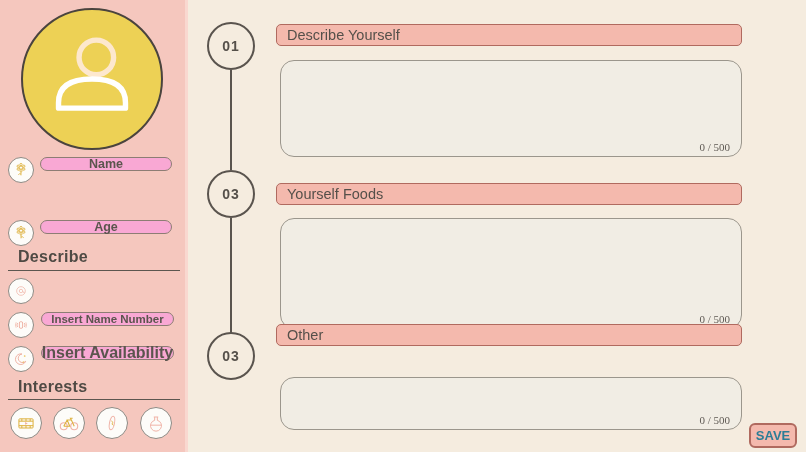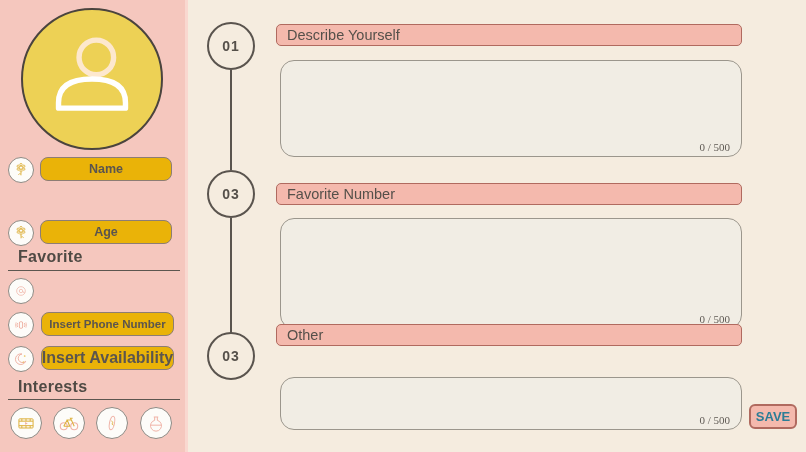--- a/index.html
+++ b/index.html
@@ -6,41 +6,41 @@
   *{box-sizing:border-box;font-family:"Liberation Sans",sans-serif;}
   #app{position:relative;width:806px;height:452px;overflow:hidden;background:#f5ecdf;}
 
   
   .sidebar{position:absolute;left:0;top:0;width:188px;height:452px;background:#f5c7be;border-right:3px solid #f9d8d0;}
   .avatar{position:absolute;left:21px;top:8px;width:142px;height:142px;border-radius:50%;
           background:#edd155;border:2px solid #4a443e;display:flex;align-items:center;justify-content:center;}
   .row{position:absolute;left:0;width:188px;height:26px;}
   .mini-circ{position:absolute;left:8px;top:0;width:26px;height:26px;border-radius:50%;
              background:#fdfcf9;border:1.5px solid #8f8b85;display:flex;align-items:center;justify-content:center;}
-  .field{position:absolute;top:0;height:24px;background:#eab308;border:1.5px solid #8d7d74;border-radius:8px;
+  .field{position:absolute;top:0;height:14px;background:#f9a8d4;border:1.5px solid #8d7d74;border-radius:8px;
          display:flex;align-items:center;justify-content:center;font-size:12.5px;font-weight:bold;
          color:#5b554e;white-space:nowrap;cursor:pointer;}
   .sec-head{position:absolute;left:18px;font-size:16px;font-weight:bold;color:#4f4a44;letter-spacing:.3px;}
   .sec-rule{position:absolute;left:8px;width:172px;border-top:1.5px solid #5c564f;}
   .int-circ{position:absolute;top:407px;width:32px;height:32px;border-radius:50%;
             background:#fdfcf9;border:1.5px solid #8f8b85;display:flex;align-items:center;justify-content:center;cursor:pointer;}
 
   
   .step-circle{position:absolute;width:48px;height:48px;border-radius:50%;border:2px solid #5a544e;
                background:#f5ecdf;display:flex;align-items:center;justify-content:center;
                font-size:14px;font-weight:bold;color:#55504a;letter-spacing:1px;}
   .tl-line{position:absolute;left:230px;width:2px;background:#5a544e;}
   .step-header{position:absolute;left:276px;width:466px;height:22px;background:#f4b9ad;
                border:1.5px solid #b06a5f;border-radius:5px;display:flex;align-items:center;
                padding-left:10px;font-size:14.5px;color:#55504a;}
   .textarea{position:absolute;left:280px;width:462px;background:#f1ede4;border:1.5px solid #9b968c;
             border-radius:14px;cursor:text;}
   .counter{position:absolute;right:11px;bottom:3px;font-size:11px;color:#5f5a54;font-family:Liberation Serif, serif;}
 
-  .save-btn{position:absolute;left:749px;top:404px;width:48px;height:25px;background:#f4b9ad;
+  .save-btn{position:absolute;left:749px;top:423px;width:48px;height:25px;background:#f4b9ad;
             border:2px solid #b06a5f;border-radius:6px;display:flex;align-items:center;justify-content:center;
             font-size:13px;font-weight:bold;color:#2c7d96;cursor:pointer;}
   svg{display:block;}
 </style>
 </head>
 <body>
 
 <div id="app">
 
   <div class="sidebar">
@@ -80,42 +80,42 @@
             <circle cx="16.2" cy="10.7" r="1.7"></circle>
           <circle cx="12" cy="13.2" r="1.7"></circle>
             <circle cx="7.8" cy="10.7" r="1.7"></circle>
             <circle cx="7.8" cy="6.3" r="1.7"></circle>
           <path d="M12 15 v5 M12 18 q3 -1 4 1"></path>
         </svg>
       </span>
       <div class="field" style="left:40px;width:132px">Age</div>
     </div>
 
-    <div class="sec-head" style="top:248px">Favorite</div>
+    <div class="sec-head" style="top:248px">Describe</div>
     <div class="sec-rule" style="top:270px"></div>
 
     <div class="row" style="top:278px">
       <span class="mini-circ">
         <svg width="16" height="16" viewBox="0 0 24 24" fill="none" stroke="#f2c3b8" stroke-width="1.4">
           <circle cx="12" cy="12" r="6.5"></circle>
           <circle cx="12" cy="12" r="2.6"></circle>
           <path d="M14.6 12 q0 3 3 2.2"></path>
         </svg>
       </span>
     </div>
 
     <div class="row" style="top:312px">
       <span class="mini-circ">
         <svg width="16" height="16" viewBox="0 0 24 24" fill="none" stroke="#eda899" stroke-width="1.3">
           <rect x="9.6" y="7" width="4.8" height="10" rx="2"></rect>
           <path d="M6.8 9 a5.5 5.5 0 0 0 0 6 M17.2 9 a5.5 5.5 0 0 1 0 6"></path>
           <path d="M4.8 7.8 a8 8 0 0 0 0 8.4 M19.2 7.8 a8 8 0 0 1 0 8.4" stroke="#f4c6ba"></path>
         </svg>
       </span>
-      <div class="field" style="left:41px;width:133px;font-size:11.5px">Insert Phone Number</div>
+      <div class="field" style="left:41px;width:133px;font-size:11.5px">Insert Name Number</div>
     </div>
 
     <div class="row" style="top:346px">
       <span class="mini-circ">
         <svg width="16" height="16" viewBox="0 0 24 24" fill="none">
           <path d="M13.5 4.5 a8 8 0 1 0 5.5 11 a6.5 6.5 0 1 1 -5.5 -11 z" stroke="#eda899" stroke-width="1.3"></path>
           <circle cx="17.5" cy="7.5" r="1.3" fill="#e8c45a"></circle>
           <circle cx="15.5" cy="16.5" r="1" fill="#e8c45a"></circle>
         </svg>
       </span>
@@ -169,21 +169,21 @@
 
     <div class="step-circle" style="left:207px;top:22px">01</div>
     <div class="step-circle" style="left:207px;top:170px">03</div>
     <div class="step-circle" style="left:207px;top:332px">03</div>
 
     <div class="step-header" style="top:24px">Describe Yourself</div>
     <div class="textarea" style="top:60px;height:97px">
       <span class="counter">0 / 500</span>
     </div>
 
-    <div class="step-header" style="top:183px">Favorite Number</div>
+    <div class="step-header" style="top:183px">Yourself Foods</div>
     <div class="textarea" style="top:218px;height:111px">
       <span class="counter">0 / 500</span>
     </div>
 
     <div class="step-header" style="top:324px">Other</div>
     <div class="textarea" style="top:377px;height:53px">
       <span class="counter">0 / 500</span>
     </div>
 
     <div class="save-btn">SAVE</div>

